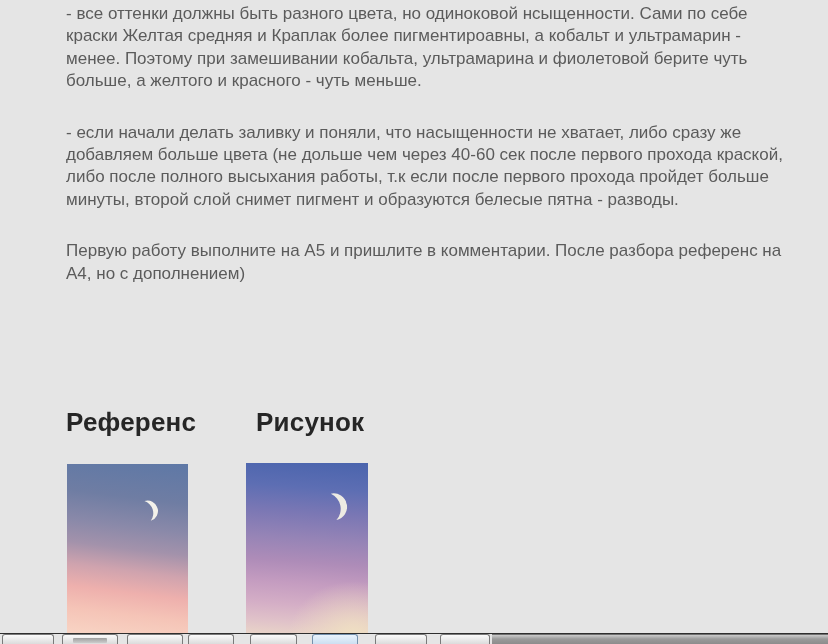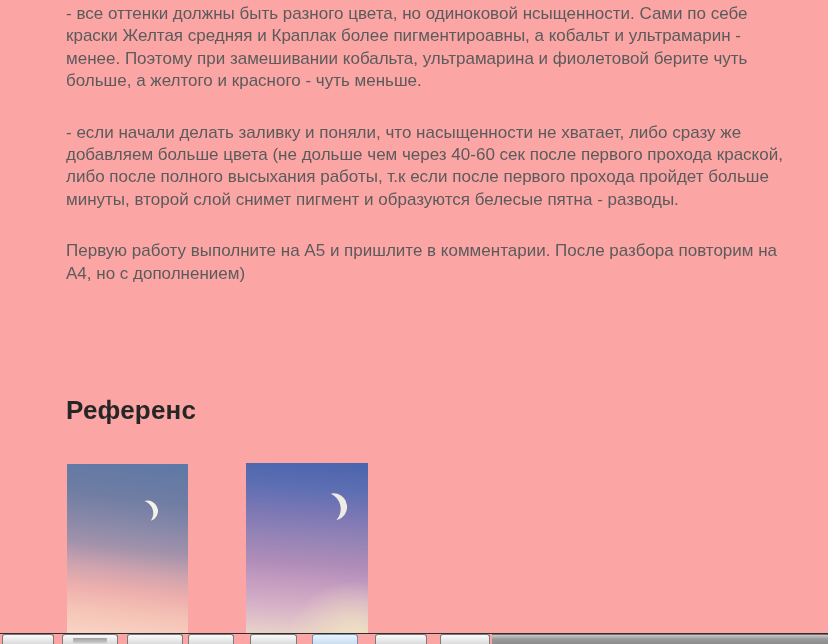--- a/index.html
+++ b/index.html
@@ -1,28 +1,28 @@
 <!DOCTYPE html>
 <html><head>
 <meta charset="utf-8">
 <style>
   html,body{margin:0;padding:0;background:#ffffff;}
   .screen{
-    position:relative;width:828px;height:644px;background:#fca5a5;
+    position:relative;width:828px;height:644px;background:#e5e5e5;
     overflow:hidden;font-family:"Liberation Sans",sans-serif;
   }
   
   .content{
     position:absolute;left:66px;top:3px;width:728px;
     color:#5b5b5b;font-size:17px;line-height:22.4px;
   }
   .content p{margin:0 0 29px 0;}
   
   .gal-head{
-    position:absolute;top:395px;margin:0;
+    position:absolute;top:407px;margin:0;
     font-size:26px;line-height:30px;font-weight:700;color:#262626;
     letter-spacing:.2px;
   }
   .gal-head.ref{left:66px;}
   .gal-head.draw{left:256px;}
   
   .photo{position:absolute;overflow:hidden;}
   .photo.ref{left:67px;top:464px;width:121px;height:169px;}
   .photo.draw{left:246px;top:463px;width:122px;height:170px;}
   .moon{position:absolute;}
@@ -49,24 +49,25 @@
   }
 </style>
 </head>
 <body>
 
 <div class="screen">
 
   <div class="content">
     <p>- все оттенки должны быть разного цвета, но одиноковой нсыщенности. Сами по себе краски Желтая средняя и Краплак более пигментироавны, а кобальт и ультрамарин - менее. Поэтому при замешивании кобальта, ультрамарина и фиолетовой берите чуть больше, а желтого и красного - чуть меньше.</p>
     <p>- если начали делать заливку и поняли, что насыщенности не хватает, либо сразу же добавляем больше цвета (не дольше чем через 40-60 сек после первого прохода краской, либо после полного высыхания работы, т.к если после первого прохода пройдет больше минуты, второй слой снимет пигмент и образуются белесые пятна - разводы.</p>
-    <p>Первую работу выполните на А5 и пришлите в комментарии. После разбора повторим на А4, но с дополнением)</p>
+    <p>Первую работу выполните на А5 и пришлите в комментарии. После разбора референс на А4, но с дополнением)</p>
   </div>
 
   <h2 class="gal-head ref">Референс</h2>
+  <h2 class="gal-head draw">Рисунок</h2>
 
   <div class="photo ref" style="background: linear-gradient(187deg, #5e78a6 0%, #6f7da3 22%, #8a89a9 38%, #a392ab 50%, #cfa3ae 62%, #eeb0ad 74%, #f5c4b7 86%, #f8d4c4 100%)">
     <svg class="moon" viewBox="0 0 24 36" xmlns="http://www.w3.org/2000/svg">
       <path d="M7,1 A17,17 0 0 1 7,35 A21,21 0 0 0 7,1 Z" fill="#f3f1ea"></path>
     </svg>
   </div>
 
   <div class="photo draw" style="background: radial-gradient(100px 85px at 88% 102%, #f0e0c2 0%, rgba(240,224,194,0) 65%), linear-gradient(184deg, #4a64ad 0%, #5d6eb3 16%, #7a77b4 30%, #9684b6 45%, #ae8cb8 58%, #c49cc0 70%, #d4aec6 82%, #e0c2c9 92%, #e9d4c8 100%)">
     <svg class="moon" viewBox="0 0 24 36" xmlns="http://www.w3.org/2000/svg">
       <path d="M7,1 A17,17 0 0 1 7,35 A21,21 0 0 0 7,1 Z" fill="#edebe3"></path>

